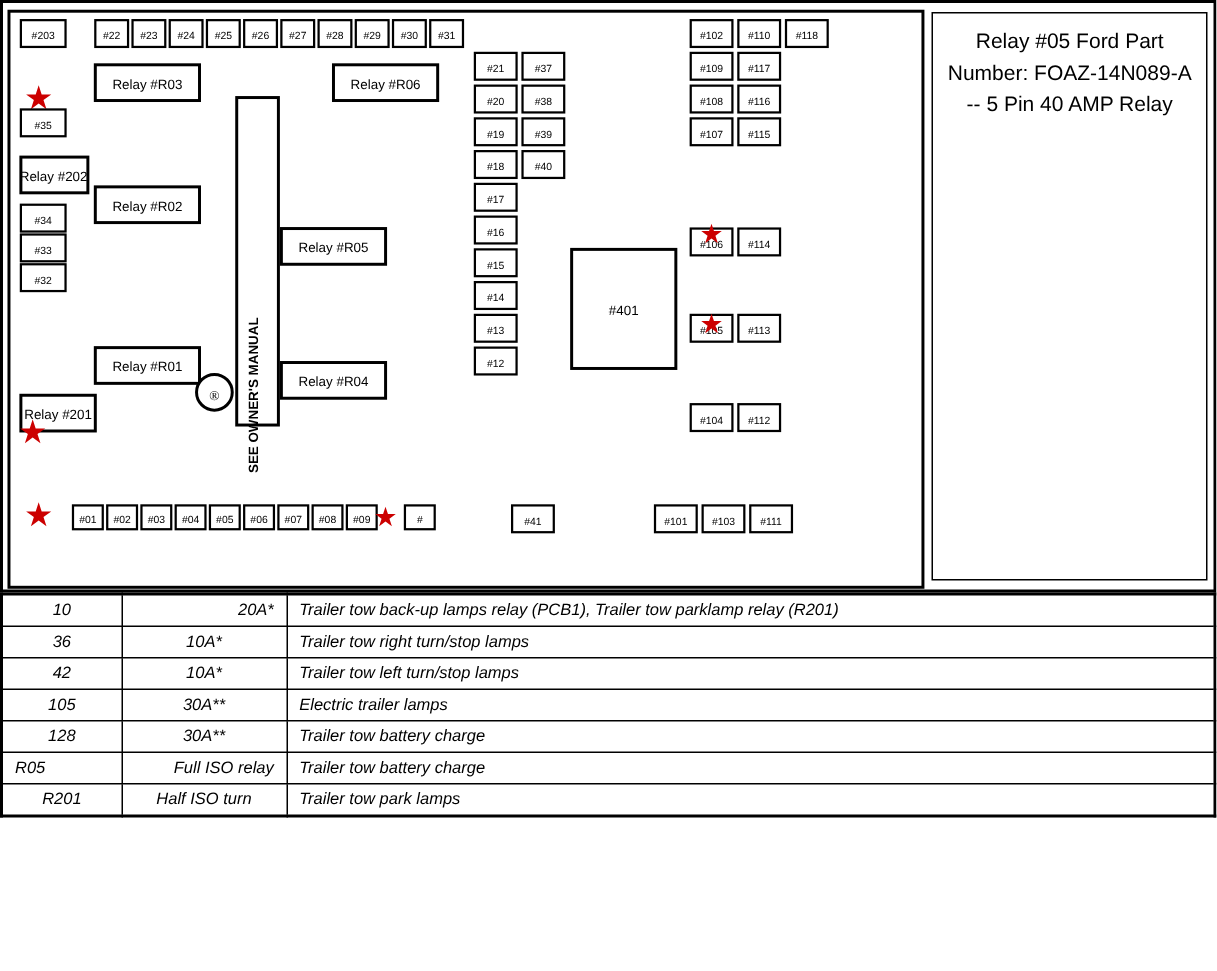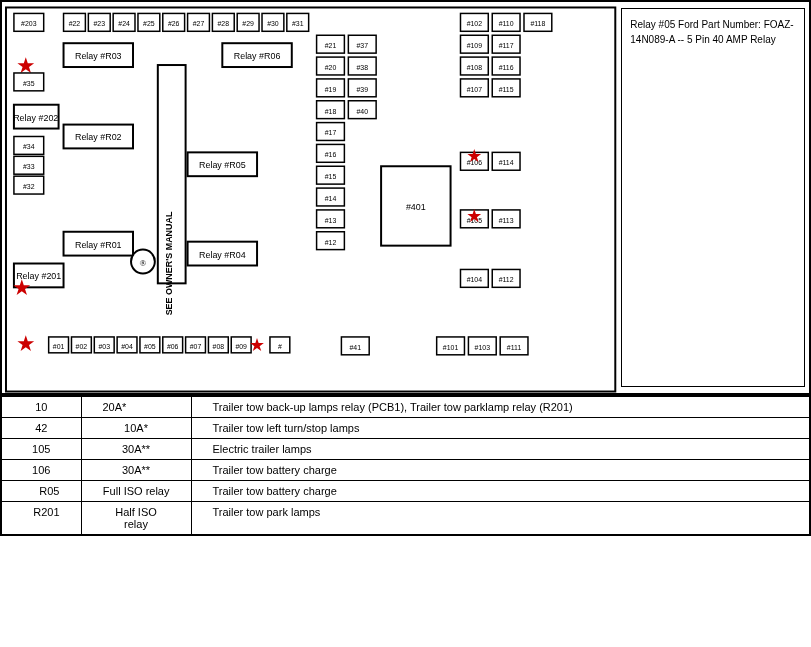--- a/index.html
+++ b/index.html
@@ -19,23 +19,24 @@
 
     
     .table-area {
       width: 100%;
       border-collapse: collapse;
       border: 2px solid #000;
     }
 
     .table-area th, .table-area td {
       border: 1px solid #000;
-      padding: 4px 21px;
+      padding: 4px 8px;
       text-align: left;
       vertical-align: top;
+      font-style: italic;
     }
 
     .table-area td:first-child,
     .table-area td:nth-child(2) {
       text-align: center;
     }
 
   </style>
 </head>
 <body>
@@ -222,55 +223,60 @@
       <rect x="468" y="334" width="28" height="18" fill="white" stroke="black" stroke-width="1.5"></rect>
       <text x="482" y="347" text-anchor="middle" font-size="7">#103</text>
       <rect x="500" y="334" width="28" height="18" fill="white" stroke="black" stroke-width="1.5"></rect>
       <text x="514" y="347" text-anchor="middle" font-size="7">#111</text>
 
       <circle cx="140" cy="258" r="12" fill="white" stroke="black" stroke-width="2"></circle>
       <text x="140" y="263" text-anchor="middle" font-size="9" font-family="serif">®</text>
 
     </svg>
 
-    <div style="width:185px; border:1.5px solid #000; margin:6px 4px 6px 0; padding:8px; font-size:10px; line-height:1.5;">
+    <div style="width:185px; border:1.5px solid #000; margin:6px 4px 6px 0; padding:8px; font-size:14px; line-height:1.5;text-align:center;">
       <span>Relay #05 Ford Part Number: FOAZ-14N089-A -- 5 Pin 40 AMP Relay</span>
       <br><br>
     </div>
 
   </div>
 
   <table class="table-area">
     <tbody id="table-body">
     <tr>
           <td style="text-align: center; width: 80px;">10</td>
-          <td style="text-align: left; width: 110px;">20A*</td>
+          <td style="text-align: right; width: 110px;">20A*</td>
           <td>Trailer tow back-up lamps relay (PCB1), Trailer tow parklamp relay (R201)</td>
+        </tr>
+        <tr>
+          <td style="text-align: center; width: 80px;">36</td>
+          <td style="text-align: center; width: 110px;">10A*</td>
+          <td>Trailer tow right turn/stop lamps</td>
         </tr>
         <tr>
           <td style="text-align: center; width: 80px;">42</td>
           <td style="text-align: center; width: 110px;">10A*</td>
           <td>Trailer tow left turn/stop lamps</td>
         </tr>
         <tr>
           <td style="text-align: center; width: 80px;">105</td>
           <td style="text-align: center; width: 110px;">30A**</td>
           <td>Electric trailer lamps</td>
         </tr>
         <tr>
-          <td style="text-align: center; width: 80px;">106</td>
+          <td style="text-align: center; width: 80px;">128</td>
           <td style="text-align: center; width: 110px;">30A**</td>
           <td>Trailer tow battery charge</td>
         </tr>
         <tr>
-          <td style="text-align: right; width: 80px;">R05</td>
+          <td style="text-align: left; width: 80px;">R05</td>
           <td style="text-align: right; width: 110px;">Full ISO relay</td>
           <td>Trailer tow battery charge</td>
         </tr>
         <tr>
-          <td style="text-align: right; width: 80px;">R201</td>
-          <td style="text-align: center; width: 110px;">Half ISO relay</td>
+          <td style="text-align: center; width: 80px;">R201</td>
+          <td style="text-align: center; width: 110px;">Half ISO turn</td>
           <td>Trailer tow park lamps</td>
         </tr>
       </tbody>
   </table>
 
 </div>
 
 </body></html>

